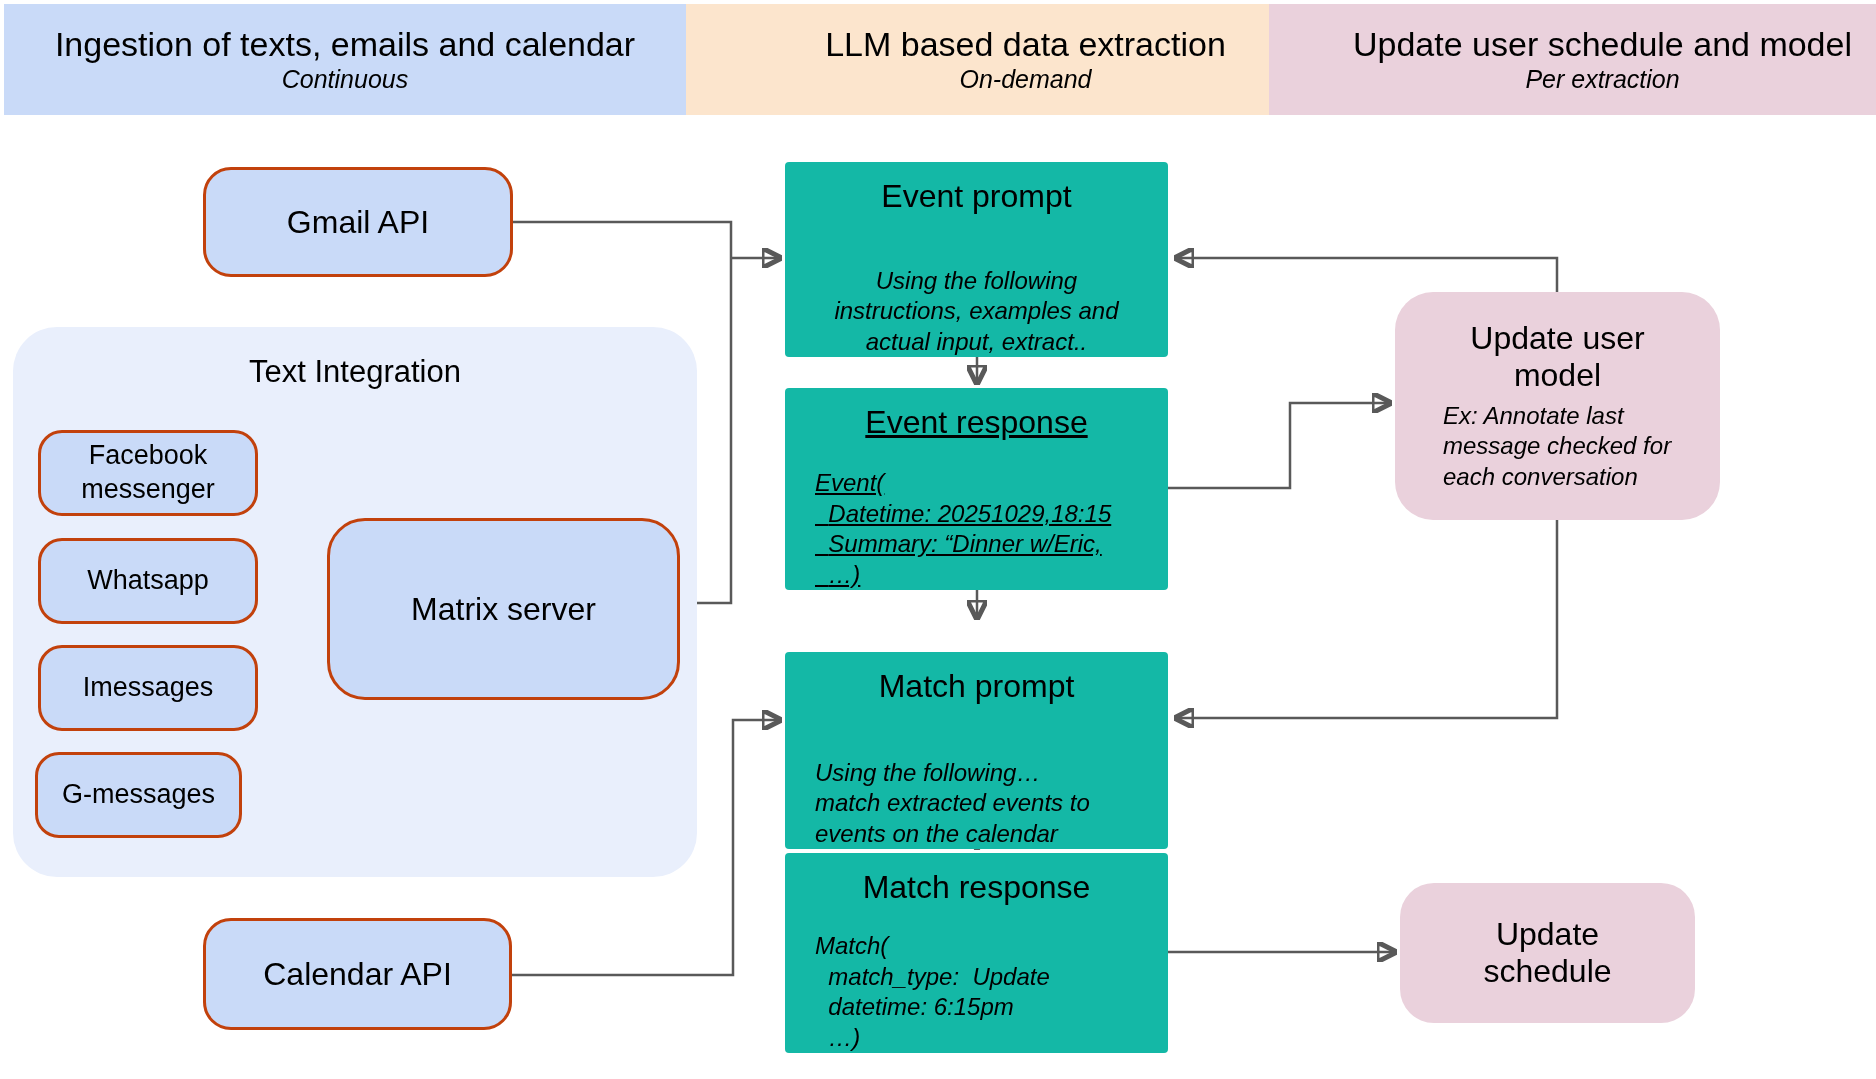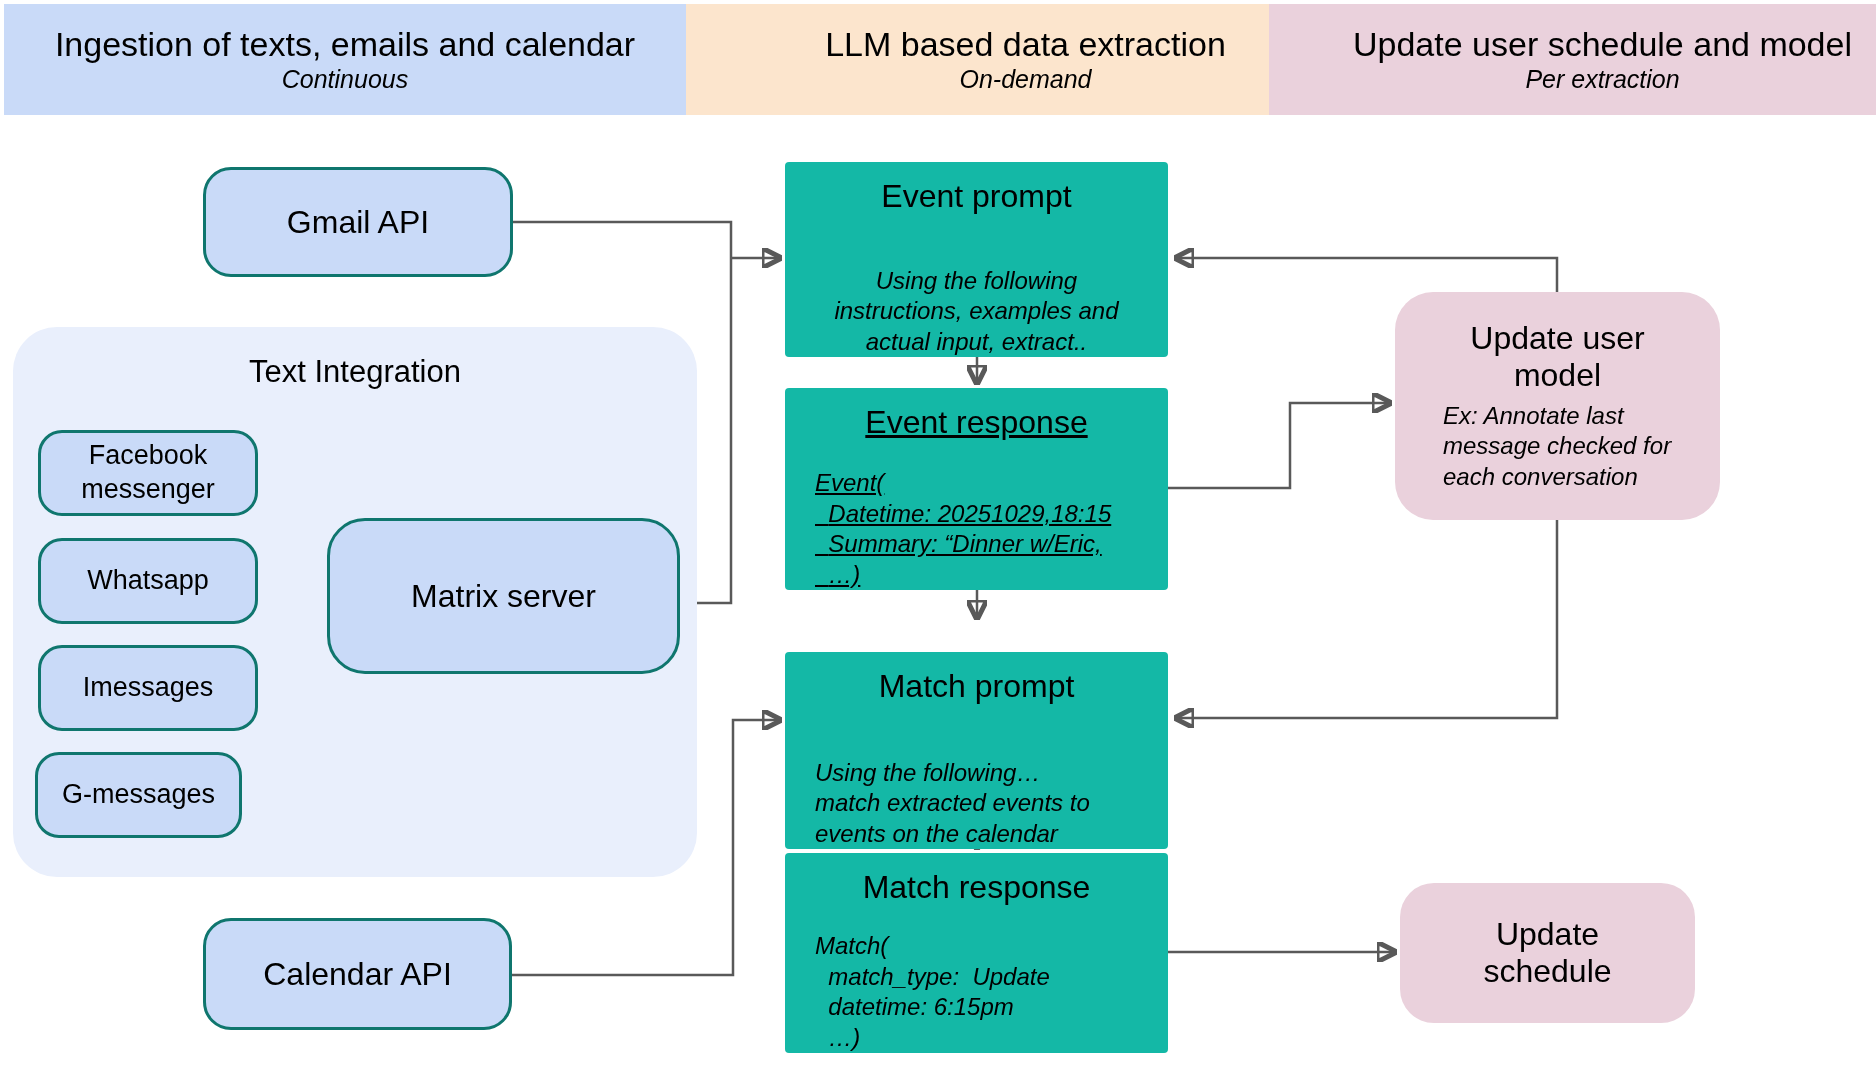--- a/index.html
+++ b/index.html
@@ -21,21 +21,21 @@
   .hdr-sub{font-size:25px;font-style:italic;line-height:1.1;}
   #hdr-ingestion{left:4px;width:682px;background:#c9daf8;}
   #hdr-llm{left:686px;width:679px;background:#fce5cd;}
   #hdr-update{left:1269px;width:667px;background:#ead1dc;}
 
   
   .node{
     position:absolute;box-sizing:border-box;
     display:flex;flex-direction:column;align-items:center;justify-content:center;
   }
-  .blue{background:#c9daf8;border:3px solid #0f766e;border-radius:28px;}
+  .blue{background:#c9daf8;border:3px solid #c2410c;border-radius:28px;}
   .container-box{background:#e9effc;border-radius:44px;justify-content:flex-start;}
   .orange{background:#14b8a6;border-radius:4px;justify-content:space-between;padding-top:16px;}
   .pink{background:#ead1dc;border-radius:34px;}
 
   .title{font-size:32px;line-height:1.15;text-align:center;white-space:pre-line;}
   .label{font-size:32px;line-height:1.2;text-align:center;white-space:pre-line;}
   .small-label{font-size:27px;line-height:1.25;text-align:center;white-space:pre-line;}
   .body{
     font-size:24px;font-style:italic;line-height:1.27;
     white-space:pre-wrap;margin-top:7px;
@@ -45,21 +45,21 @@
   .pink .body.left{padding-left:48px;}
 
   
   #gmail-api{left:203px;top:167px;width:310px;height:110px;}
   #text-integration{left:13px;top:327px;width:684px;height:550px;}
   #ti-title{margin-top:26px;font-size:31px;}
   #src-facebook {left:38px;top:430px;width:220px;height:86px;border-radius:24px;}
   #src-whatsapp {left:38px;top:538px;width:220px;height:86px;border-radius:24px;}
   #src-imessages{left:38px;top:645px;width:220px;height:86px;border-radius:24px;}
   #src-gmessages{left:35px;top:752px;width:207px;height:86px;border-radius:24px;}
-  #matrix-server{left:327px;top:518px;width:353px;height:156px;border-radius:38px;}
+  #matrix-server{left:327px;top:518px;width:353px;height:182px;border-radius:38px;}
   #calendar-api{left:203px;top:918px;width:309px;height:112px;}
 
   #event-prompt  {left:785px;top:162px;width:383px;height:195px;}
   #event-response{left:785px;top:388px;width:383px;height:202px;text-decoration:underline;}
   #match-prompt  {left:785px;top:652px;width:383px;height:197px;}
   #match-response{left:785px;top:853px;width:383px;height:200px;}
 
   #update-user-model{left:1395px;top:292px;width:325px;height:228px;justify-content:flex-start;padding-top:28px;border-radius:38px;}
   #update-schedule  {left:1400px;top:883px;width:295px;height:140px;}
 

